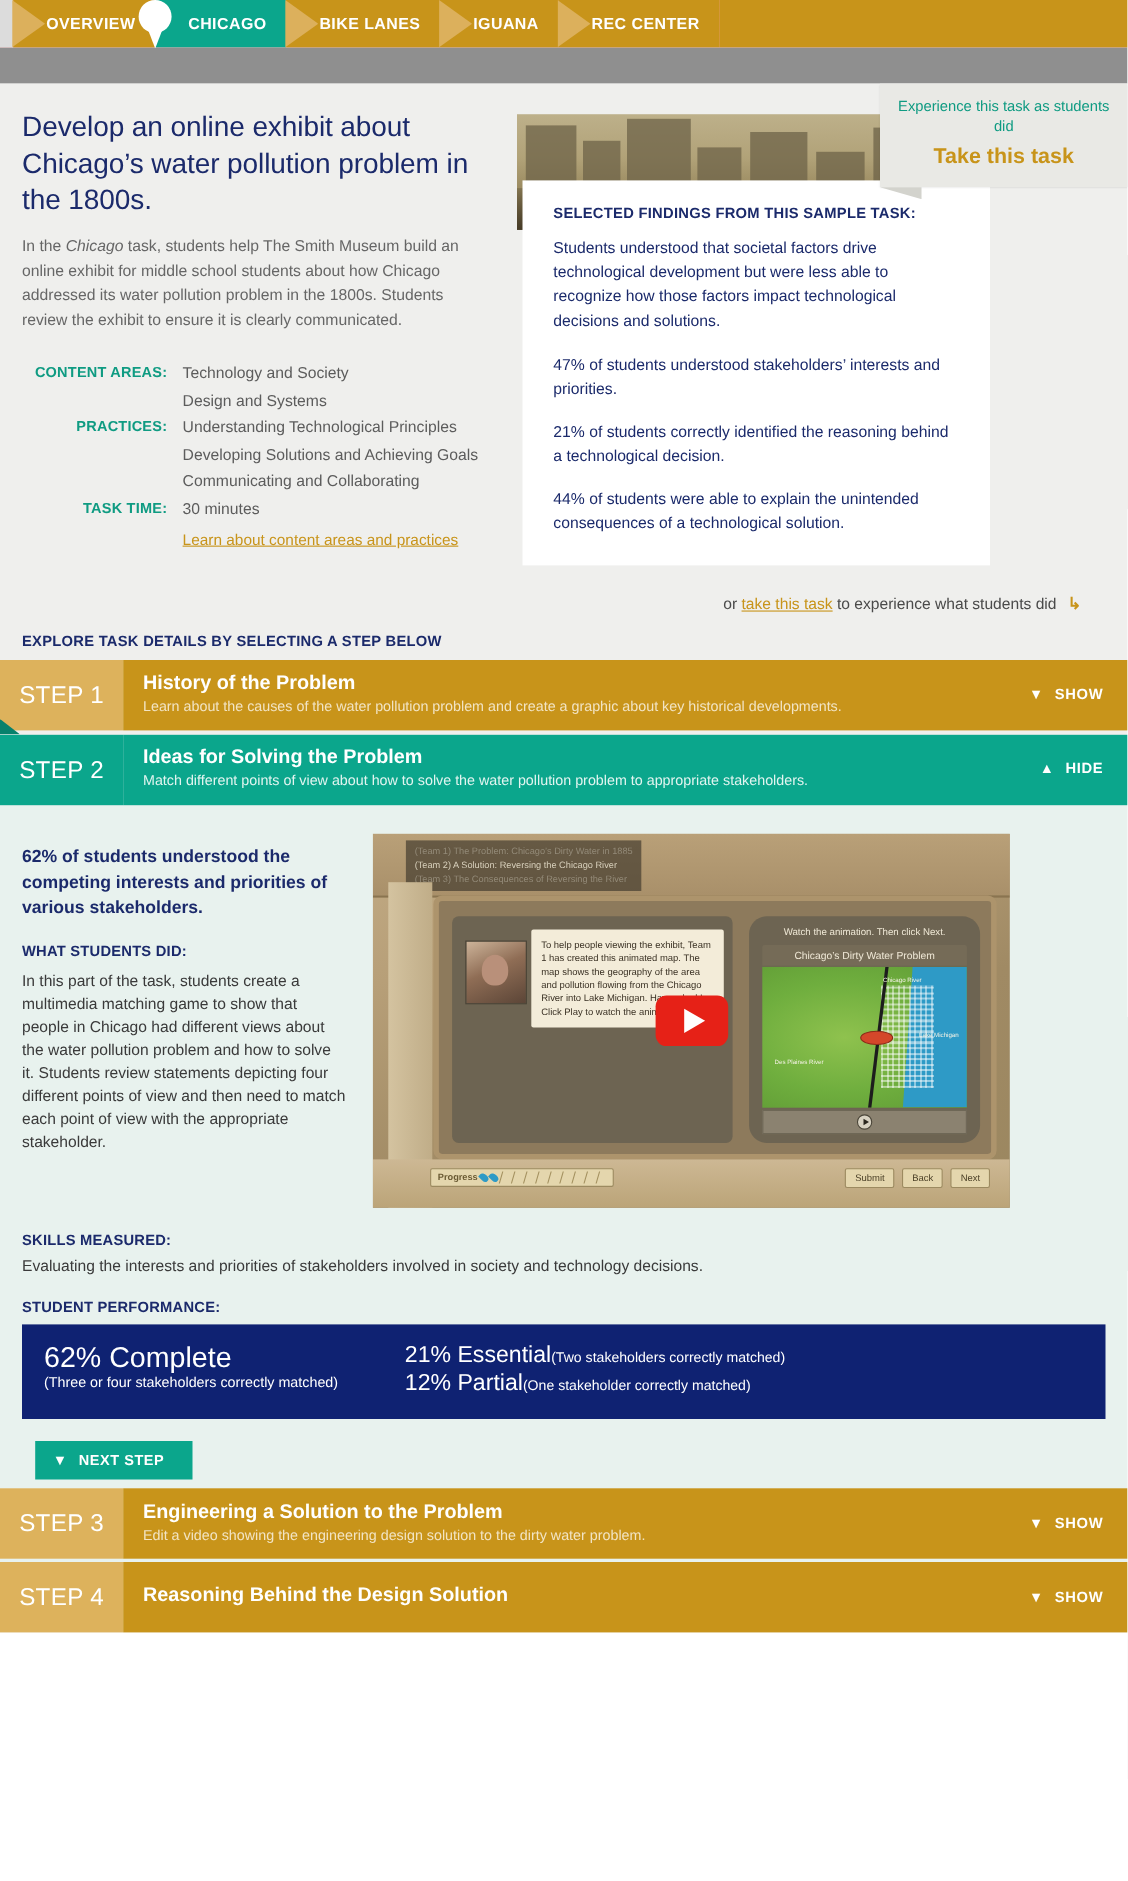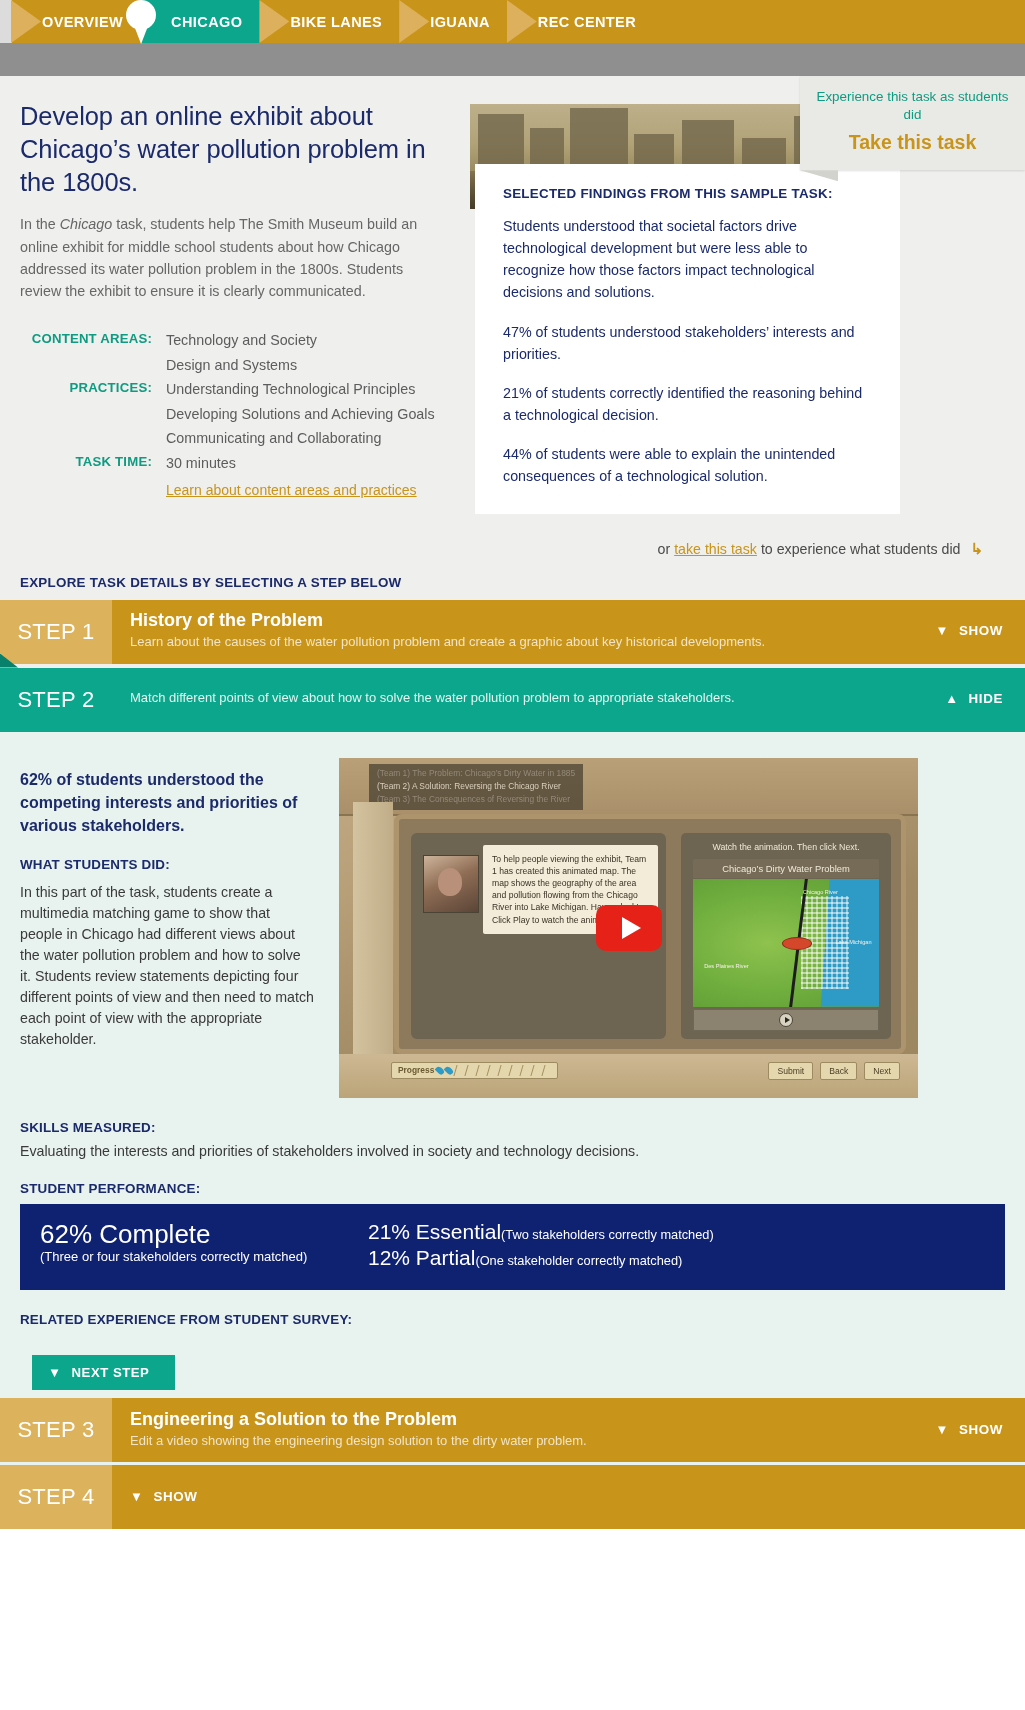--- a/index.html
+++ b/index.html
@@ -450,21 +450,21 @@
     padding: 8px 9px;
     font-size: 8.6px;
     line-height: 1.42;
     color: #3a3124;
     border-radius: 2px;
   }
   .vid-rightpane {
     position: absolute;
     right: 10px; top: 14px; left: 282px; bottom: 10px;
     background: #6d6452;
-    border-radius: 5px;
+    border-radius: 16px;
   }
   .vid-instr {
     position: absolute;
     left: 6px; right: 6px; top: 6px;
     text-align: center;
     color: #efe8d6;
     font-size: 8.8px;
     padding: 3px 0;
   }
   .vid-maptitle {
@@ -763,20 +763,21 @@
         <span>SHOW</span>
       </div>
     </div>
   </div>
 
   <div class="step teal" style="margin-top:4px;">
     <span class="fold"></span>
     <div class="step-num">STEP 2</div>
     <div class="step-body">
       <div class="step-text">
+        <div class="step-title">Ideas for Solving the Problem</div>
         <div class="step-sub">Match different points of view about how to solve the water pollution problem to appropriate stakeholders.</div>
       </div>
       <div class="step-toggle">
         <span class="tri">▲</span>
         <span>HIDE</span>
       </div>
     </div>
   </div>
 
   <div class="panel">
@@ -854,21 +855,20 @@
           <div class="perf-big">62% Complete</div>
           <div class="perf-small">(Three or four stakeholders correctly matched)</div>
         </div>
         <div class="perf-col-b">
           <div class="perf-line"><span class="pl-big">21% Essential</span><span class="pl-small">(Two stakeholders correctly matched)</span></div>
           <div class="perf-line"><span class="pl-big">12% Partial</span><span class="pl-small">(One stakeholder correctly matched)</span></div>
         </div>
       </div>
     </div>
 
-    <div class="section-label">RELATED EXPERIENCE FROM STUDENT SURVEY:</div>
 
     <div class="next-step">
       <span>▼</span>
       <span>NEXT STEP</span>
     </div>
   </div>
 
   <div class="step gold">
     <div class="step-num">STEP 3</div>
     <div class="step-body">
@@ -881,20 +881,24 @@
         <span>SHOW</span>
       </div>
     </div>
   </div>
 
   <div class="step-sep"></div>
 
   <div class="step gold">
     <div class="step-num">STEP 4</div>
     <div class="step-body">
+      <div class="step-text">
+        <div class="step-title">Reasoning Behind the Design Solution</div>
+        <div class="step-sub"></div>
+      </div>
       <div class="step-toggle">
         <span class="tri">▼</span>
         <span>SHOW</span>
       </div>
     </div>
   </div>
 
 </div>
 
 </body></html>

